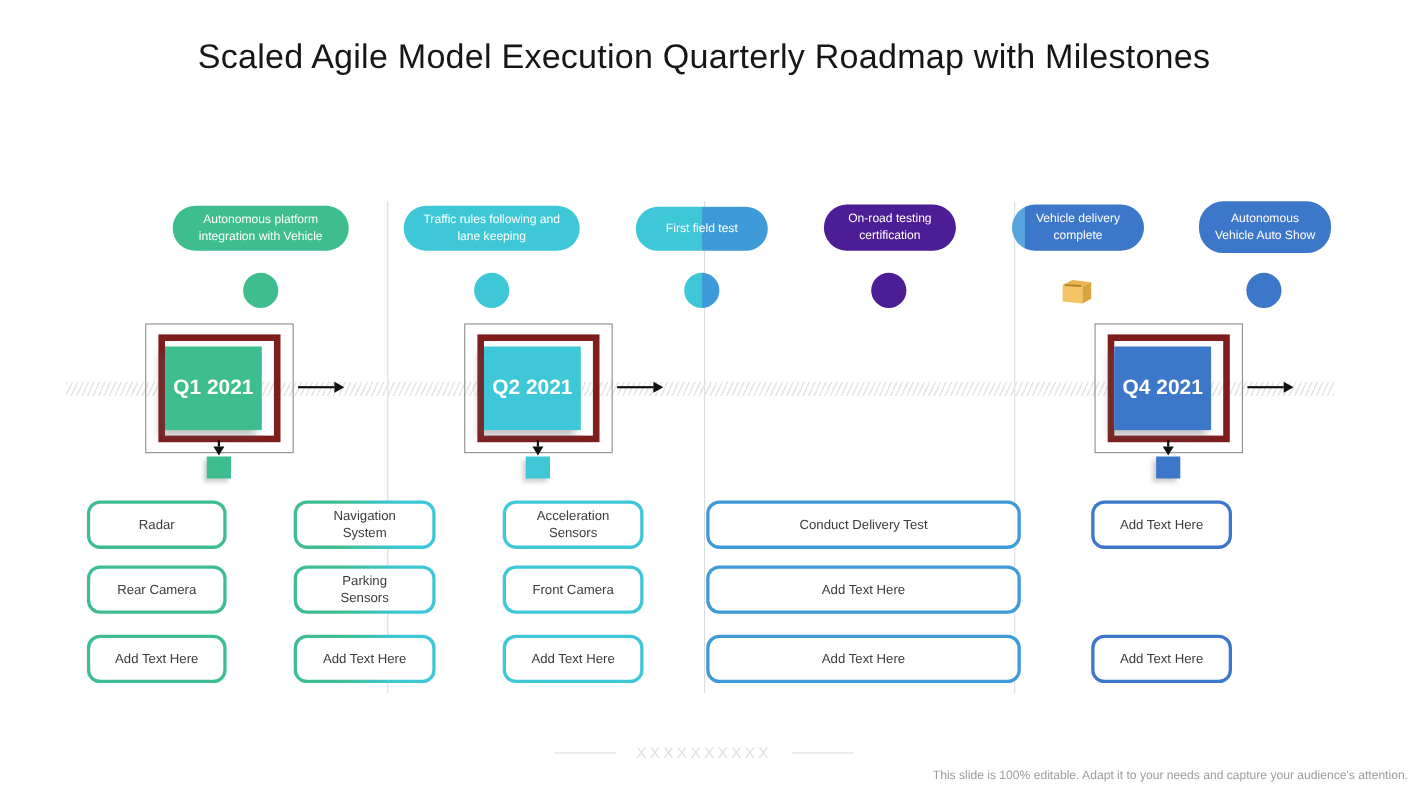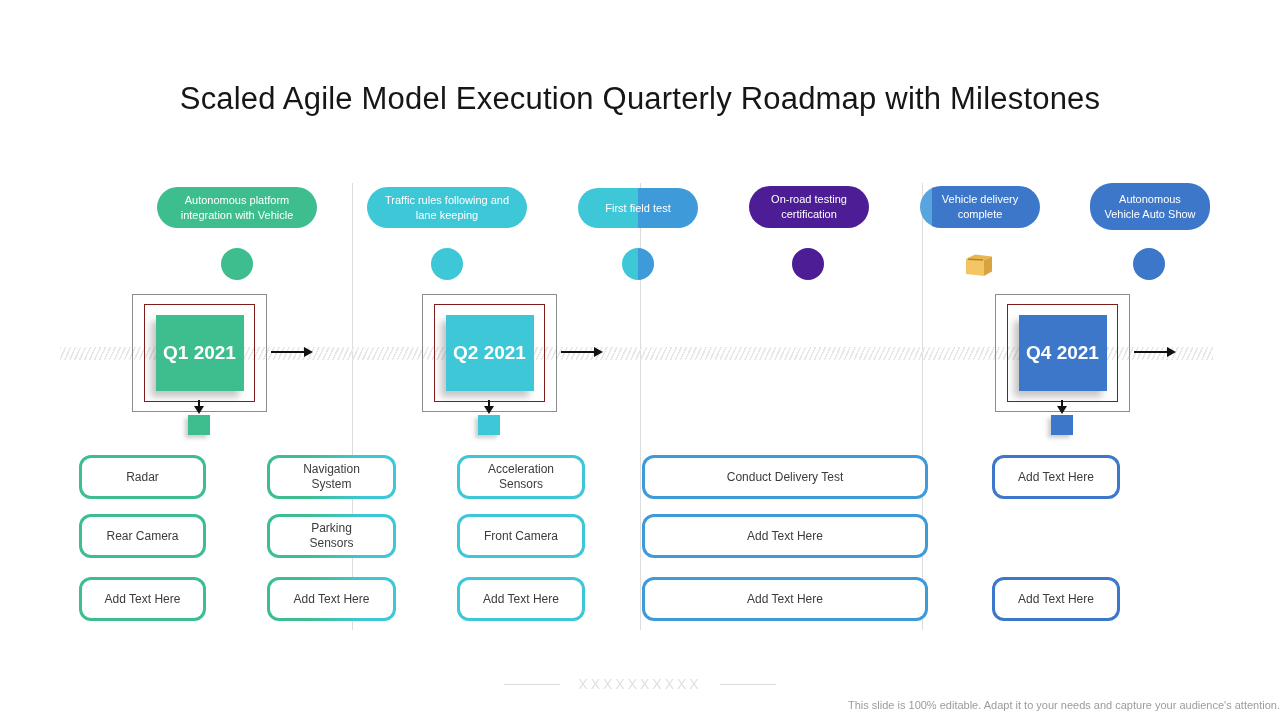--- a/index.html
+++ b/index.html
@@ -3,21 +3,21 @@
 <meta charset="utf-8">
 <style>
   html,body{margin:0;padding:0;background:#fff;}
   .slide{
     position:relative;width:1280px;height:720px;background:#fff;overflow:hidden;
     font-family:"Liberation Sans","DejaVu Sans",sans-serif;
   }
   
   .title{
     position:absolute;left:0;top:34px;width:1280px;text-align:center;
-    font-size:31px;color:#161616;letter-spacing:0.2px;margin-top:47px;
+    font-size:31px;color:#161616;letter-spacing:0.2px;
   }
   
   .divider{position:absolute;top:183px;height:447px;width:1px;background:#dcdcdc;z-index:0;}
   .d1{left:352px}.d2{left:640px}.d3{left:922px}
   
   .hatch{
     position:absolute;left:60px;top:347px;width:1153px;height:13px;z-index:0;
     background:repeating-linear-gradient(115deg,#e7e7e7 0 1.5px,transparent 1.5px 4.5px);
   }
   
@@ -39,22 +39,22 @@
   
   .dot{position:absolute;top:248px;width:32px;height:32px;border-radius:50%;z-index:2;}
   .m1{left:221px}.m2{left:431px}
   .m3{left:622px;background:linear-gradient(90deg,#3ec7d6 50%,#3e9ad9 50%)}
   .m4{left:792px}.m6{left:1133px}
   .package{position:absolute;left:961px;top:250px;z-index:2;}
   
   .quarter{position:absolute;top:294px;width:135px;height:118px;z-index:2;}
   .q1{left:132px}.q2{left:422px}.q3{left:710px}.q4{left:995px}
   .q-outer{position:absolute;inset:0;border:1px solid #8c8c8c;}
-  .q-inner{position:absolute;inset:10px 12px;border:1px solid #7f1d1d;
-    display:flex;align-items:center;justify-content:center;}
+  .q-inner{position:absolute;inset:10px 12px;border:6px solid #7f1d1d;
+    display:flex;align-items:center;justify-content:flex-start;}
   .q-square{width:88px;height:76px;display:flex;align-items:center;justify-content:center;
     color:#fff;font-weight:bold;font-size:19px;box-shadow:-5px 6px 7px rgba(90,90,90,.35);}
   .h-arrow{position:absolute;top:57px;left:139px;width:33px;height:0;border-top:2px solid #111;}
   .h-arrow::after{content:'';position:absolute;right:-9px;top:-6px;width:0;height:0;
     border-left:9px solid #111;border-top:5px solid transparent;border-bottom:5px solid transparent;}
   .v-arrow{position:absolute;left:66px;top:106px;width:0;height:6px;border-left:2px solid #111;}
   .v-arrow::after{content:'';position:absolute;left:-6px;top:6px;width:0;height:0;
     border-top:8px solid #111;border-left:5px solid transparent;border-right:5px solid transparent;}
   .q-chip{position:absolute;left:56px;top:121px;width:22px;height:20px;
     box-shadow:-3px 3px 4px rgba(90,90,90,.3);}

